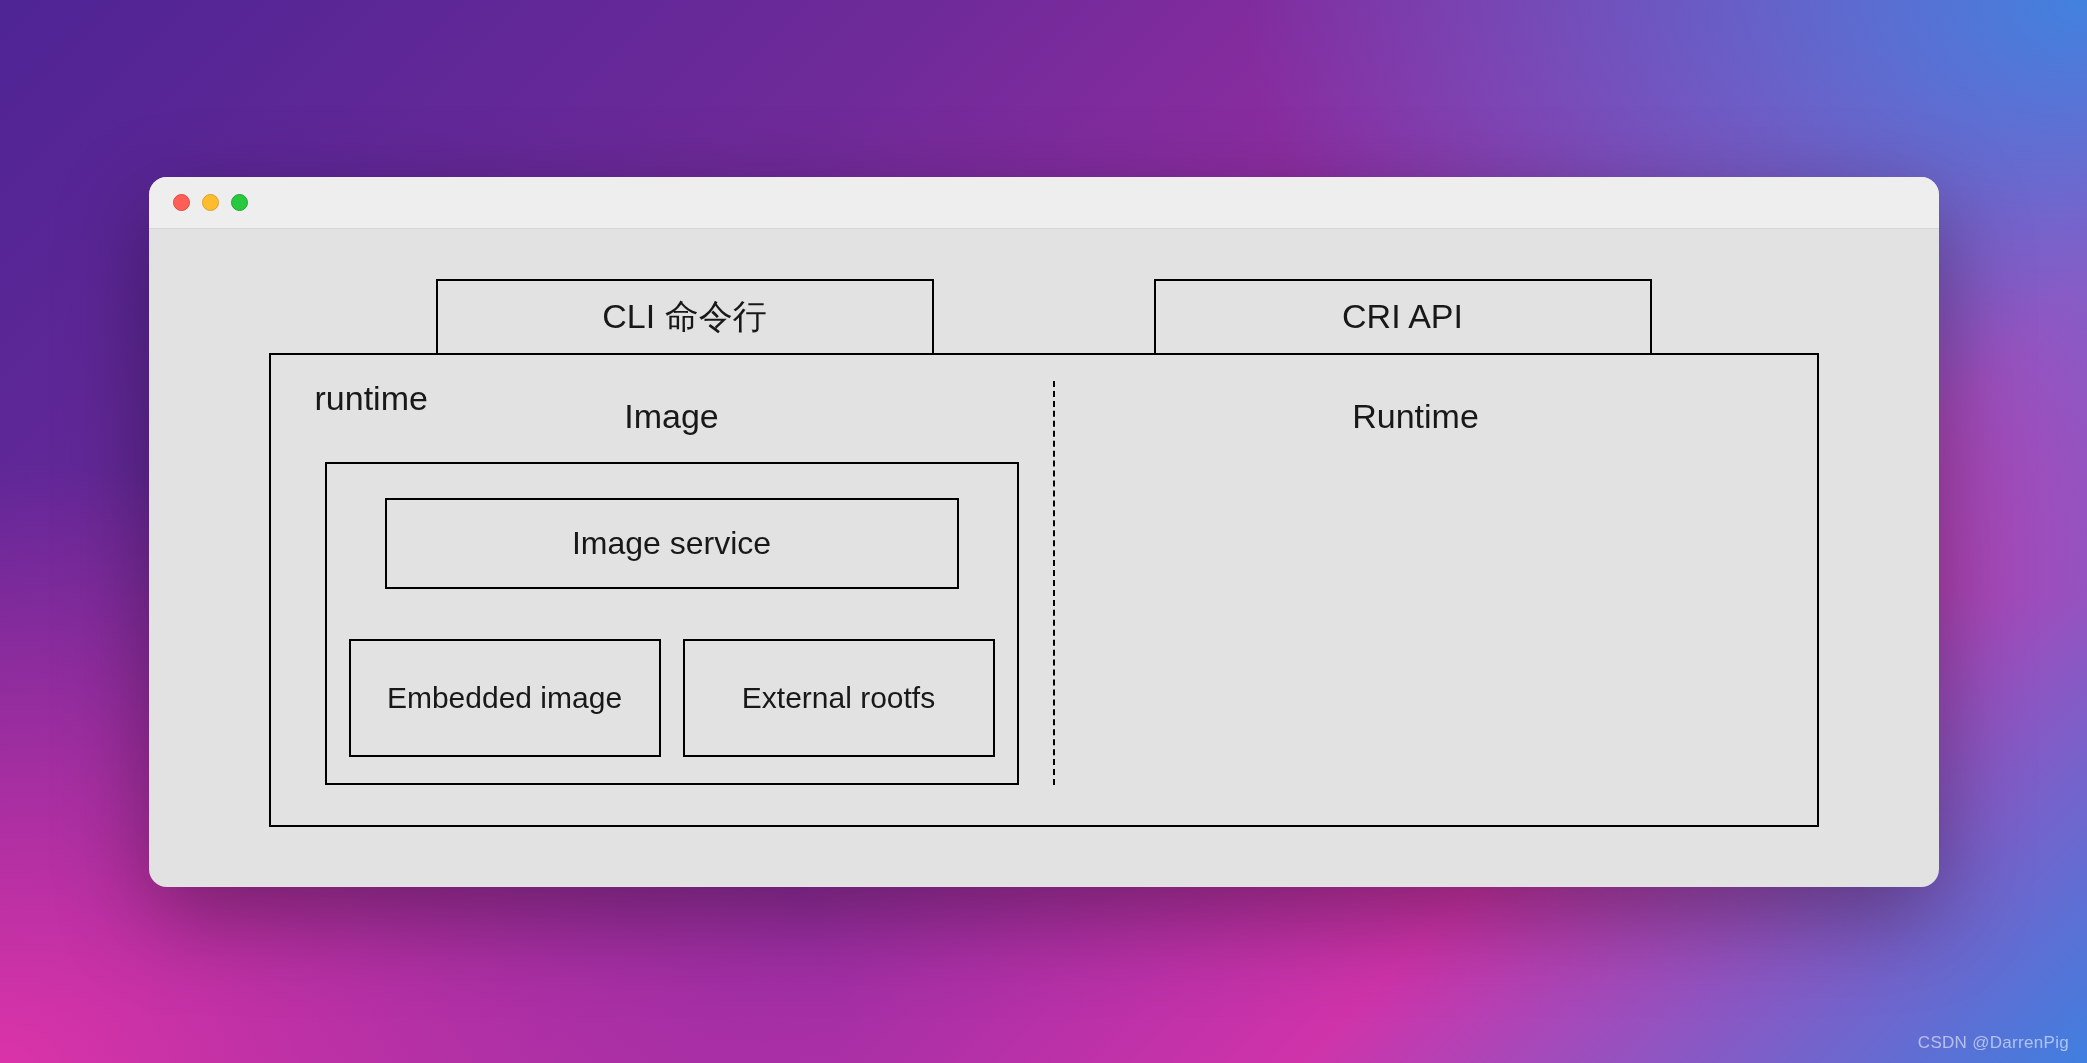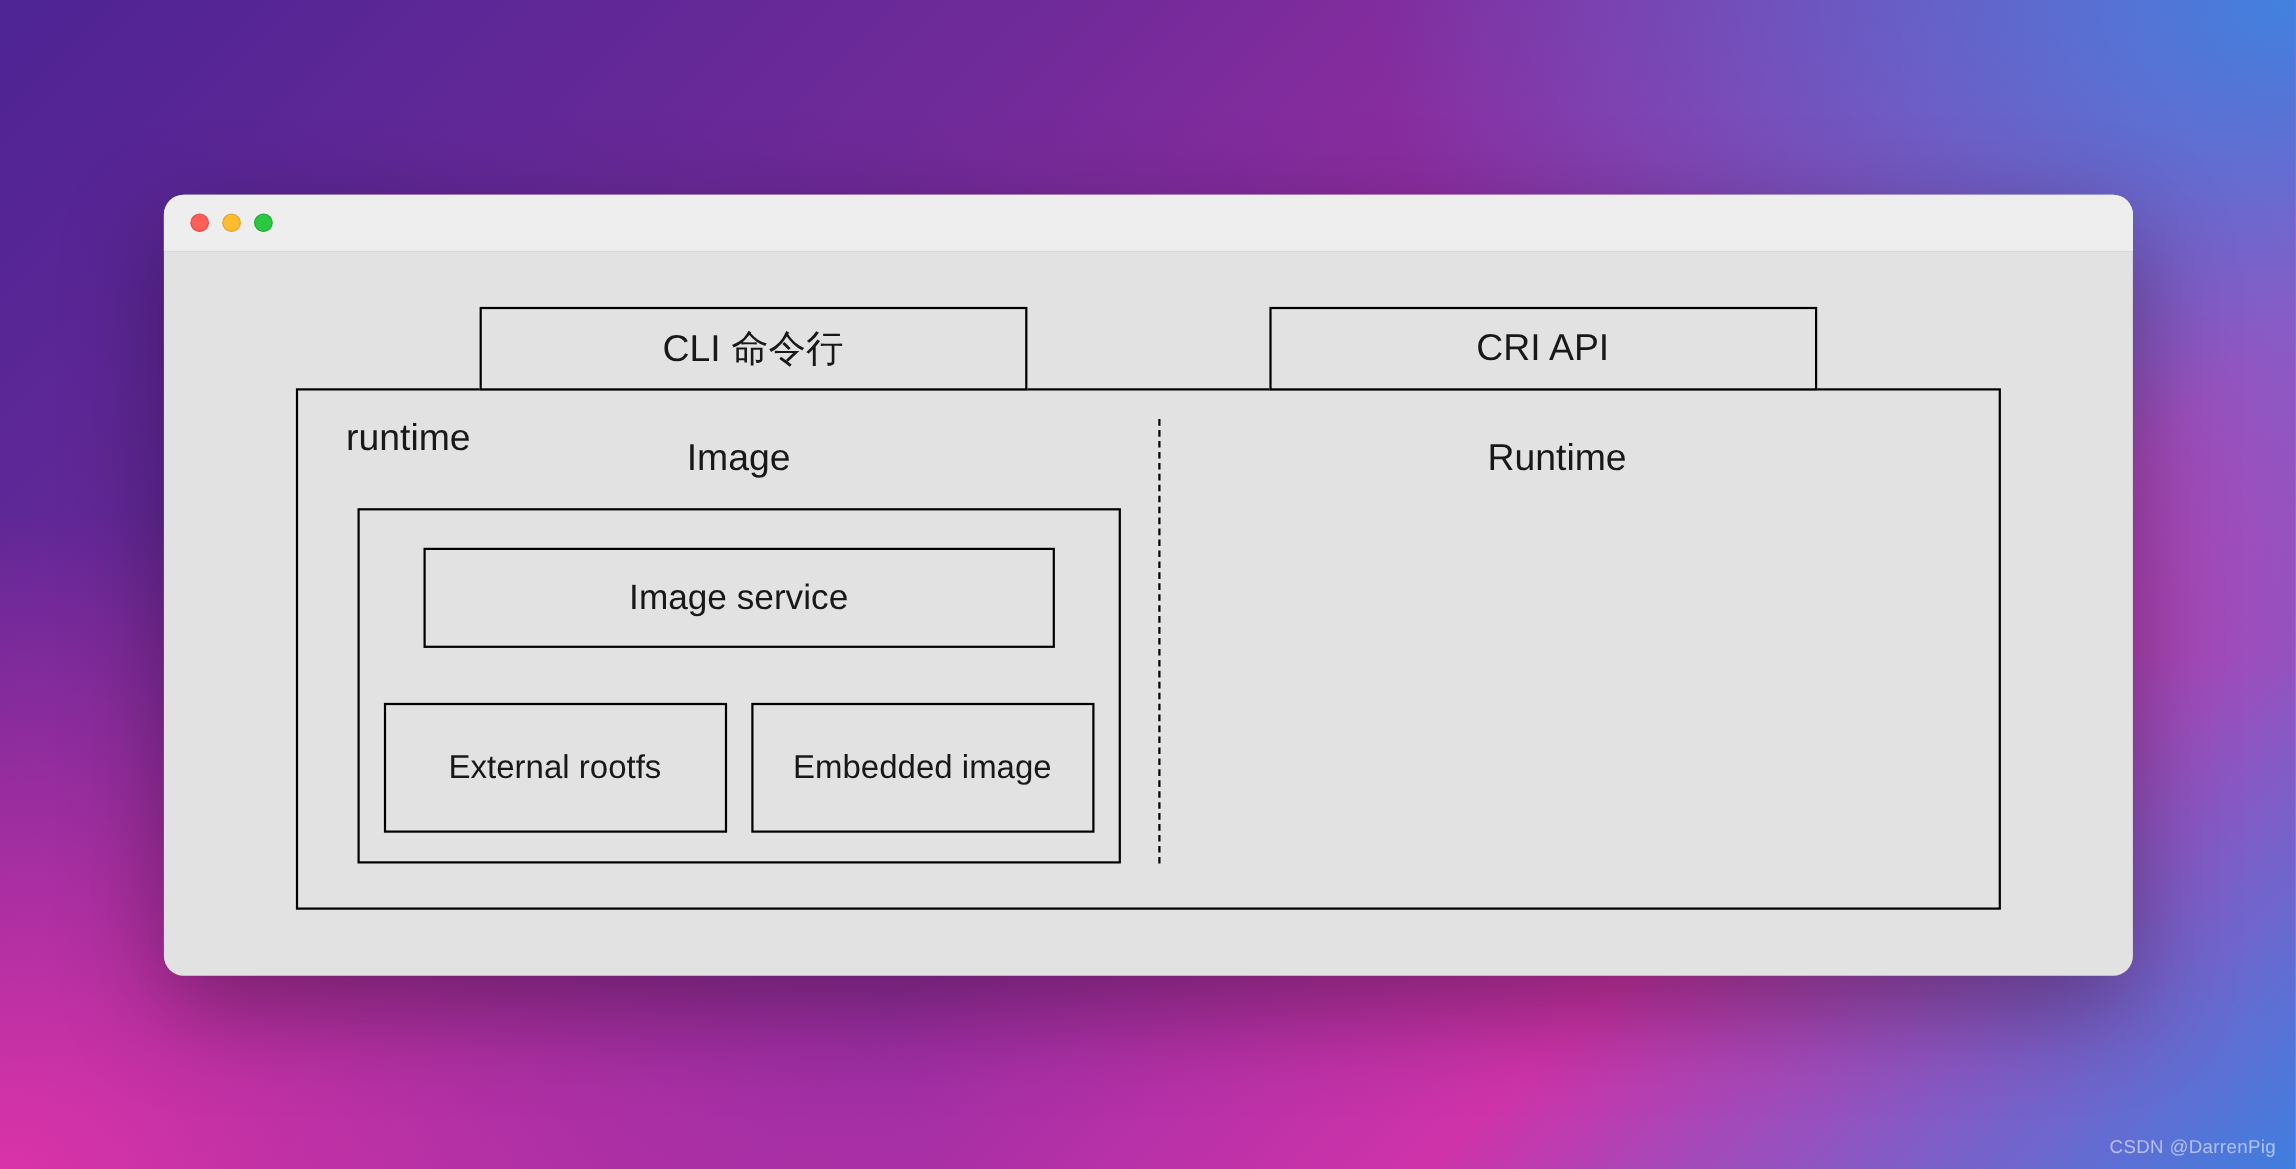--- a/index.html
+++ b/index.html
@@ -171,22 +171,22 @@
     <div class="main-box">
       <div class="main-label">runtime</div>
 
       <div class="columns">
 
         <div class="col">
           <div class="col-title">Image</div>
           <div class="col-inner">
             <div class="service-box">Image service</div>
             <div class="impl-row">
+              <div class="impl-box">Embedded image</div>
               <div class="impl-box">External rootfs</div>
-              <div class="impl-box">Embedded image</div>
             </div>
           </div>
         </div>
 
         <div class="col">
           <div class="col-title">Runtime</div>
         </div>
 
       </div>
     </div>

